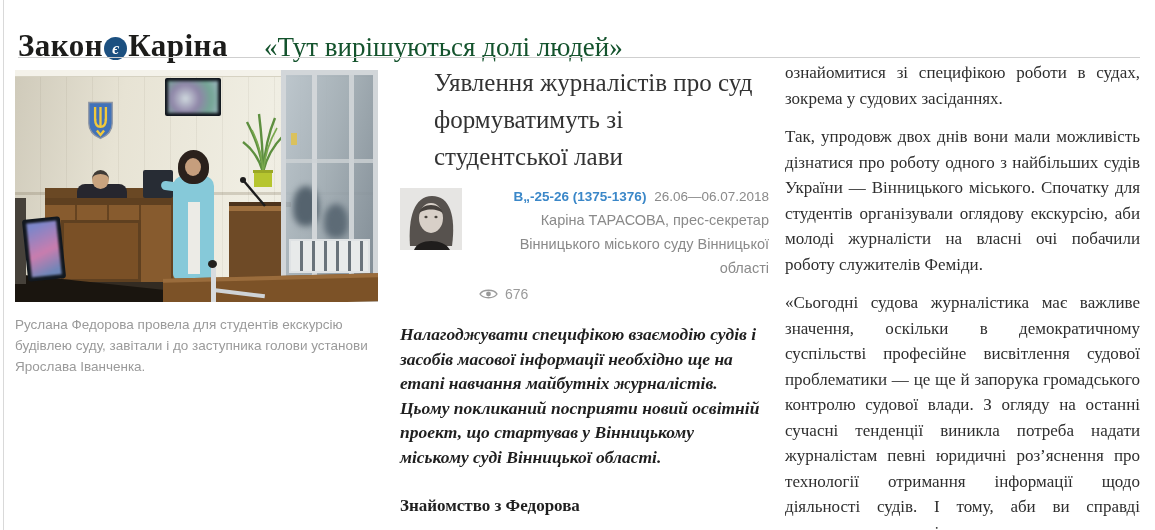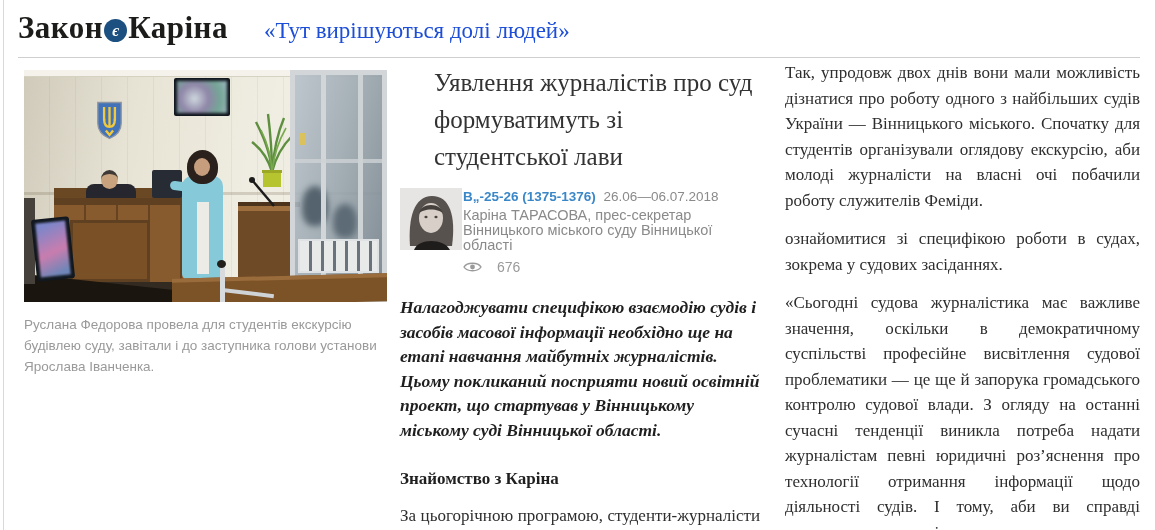--- a/index.html
+++ b/index.html
@@ -1,30 +1,30 @@
 <!DOCTYPE html>
 <html><head>
 <meta charset="utf-8">
 <style>
   * { margin:0; padding:0; box-sizing:border-box; }
   html,body { width:1155px; height:530px; background:#fff; overflow:hidden; }
   body { font-family:"Liberation Serif", serif; color:#333; position:relative; }
   .page-left-border { position:absolute; left:3px; top:0; width:1px; height:530px; background:#d9d9d9; }
 
   
-  .site-header { position:absolute; left:18px; top:10px; width:1122px; height:46px; display:flex; align-items:baseline; }
+  .site-header { position:absolute; left:18px; top:28px; width:1122px; height:46px; display:flex; align-items:baseline; }
   .logo { display:flex; align-items:baseline; cursor:pointer; }
   .logo-text { font-family:"Liberation Serif", serif; font-weight:bold; font-size:31px; color:#1c1c1a; letter-spacing:0.5px; }
   .logo-circle { display:inline-block; width:23px; height:23px; border-radius:50%; background:#1c5080; color:#fff;
     font-size:16px; font-weight:bold; text-align:center; line-height:23px; position:relative; top:-2px; margin:0 1px; font-style:italic; }
-  .tagline { font-family:"Liberation Serif", serif; font-size:23px; color:#1d4ed8; margin-left:36px; }
+  .tagline { font-family:"Liberation Serif", serif; font-size:27px; color:#14532d; margin-left:36px; }
   .header-rule { position:absolute; left:18px; top:57px; width:1122px; height:1px; background:#cfcfcf; }
 
   
-  .photo-col { position:absolute; left:24px; top:70px; width:363px; }
+  .photo-col { position:absolute; left:15px; top:70px; width:363px; }
   .mid-col   { position:absolute; left:400px; top:64px; width:360px; }
   .right-col { position:absolute; left:785px; top:60px; width:355px; }
 
   
   .photo { position:relative; width:363px; height:232px; overflow:hidden;
     background:linear-gradient(100deg,#cfcaba 0%,#e7e3d4 28%,#f0eee3 65%,#eceadf 100%); }
   .photo .ceiling { position:absolute; left:0; top:0; width:100%; height:7px; background:#f4f2ea; border-bottom:1px solid #d6d2c2; }
   .photo .seams { position:absolute; inset:0; background:repeating-linear-gradient(90deg, transparent 0 25px, rgba(90,80,60,.07) 25px 26px); }
   .photo .molding { position:absolute; left:0; top:122px; width:100%; height:3px; background:rgba(120,108,84,.25); }
 
@@ -73,26 +73,26 @@
   .stand-v { position:absolute; left:196px; top:196px; width:5px; height:36px; background:#d8dbdd; }
   .stand-h { position:absolute; left:196px; top:221px; width:54px; height:4px; background:#cfd3d6; transform:rotate(7deg); }
   .stand-head { position:absolute; left:193px; top:190px; width:9px; height:8px; border-radius:50%; background:#23201c; }
 
   .photo-caption { margin-top:12px; font-family:"Liberation Sans", sans-serif; font-size:13.5px; line-height:21px; color:#9a9a9a; width:358px; }
 
   
   .article-title { font-size:25px; font-weight:400; line-height:37px; color:#333; margin-bottom:13px;margin-left:34px; }
   .byline { display:flex; }
   .avatar { width:62px; height:62px; flex:0 0 62px; background:#e3e3e3; overflow:hidden; }
-  .byline-text { margin-left:1px; font-family:"Liberation Sans", sans-serif; }
+  .byline-text { margin-left:17px; font-family:"Liberation Sans", sans-serif;text-align:right; }
   .issue-row { font-size:13.5px; margin-top:1px; }
   .issue-link { color:#3a87c8; font-weight:bold; text-decoration:none; cursor:pointer; }
   .issue-date { color:#8a8a8a; margin-left:4px; }
-  .author { font-size:14.5px; line-height:15px; color:#8a8a8a; margin-top:4px; width:290px; }
-  .views { display:flex; align-items:center; gap:15px; margin-top:6px; font-family:"Liberation Sans", sans-serif; font-size:14px; color:#9a9a9a; }
+  .author { font-size:14.5px; line-height:24px; color:#8a8a8a; margin-top:4px; width:290px; }
+  .views { display:flex; align-items:center; gap:7px; margin-top:6px; font-family:"Liberation Sans", sans-serif; font-size:14px; color:#9a9a9a; }
   .lead { margin-top:20px; font-size:17.5px; font-weight:bold; font-style:italic; line-height:24.5px; color:#1f1f1f; }
   .section-heading { margin-top:27px; font-size:17px; font-weight:bold; color:#1f1f1f; }
   .body-par { margin-top:14px; font-size:17px; line-height:25.5px; text-align:justify; color:#2e2e2e; }
 
   
   .right-col .body-par:first-child { margin-top:0; }
   .right-col .body-par { margin-top:13px; }
 </style>
 </head>
 <body>
@@ -214,22 +214,22 @@
       <div class="views">
         <svg width="19" height="12" viewBox="0 0 19 12">
           <path d="M1,6 C4,1 15,1 18,6 C15,11 4,11 1,6 Z" fill="none" stroke="#9a9a9a" stroke-width="1.4"></path>
           <circle cx="9.5" cy="6" r="2.4" fill="#9a9a9a"></circle>
         </svg>
         <span>676</span>
       </div>
     </div>
   </div>
   <p class="lead">Налагоджувати специфікою взаємодію судів і засобів масової інформації необхідно ще на етапі навчання майбутніх журналістів. Цьому покликаний посприяти новий освітній проект, що стартував у Вінницькому міському суді Вінницької області.</p>
-  <h2 class="section-heading">Знайомство з Каріна</h2>
+  <h2 class="section-heading">Знайомство з Федорова</h2>
   <p class="body-par">За цьогорічною програмою, студенти-журналісти 1-го курсу Вінницького державного педагогічного університету ім.М.Коцюбинського спробували себе у вузькій спеціалізації — судовій журналістиці. Ініціатором проекту виступив голова суду Андрій Михайленко. На його думку, студентам буде корисно</p>
 </div>
 
 <div class="right-col">
+  <p class="body-par">ознайомитися зі специфікою роботи в судах, зокрема у судових засіданнях.</p>
   <p class="body-par">Так, упродовж двох днів вони мали можливість дізнатися про роботу одного з найбільших судів України — Вінницького міського. Спочатку для студентів організували оглядову екскурсію, аби молоді журналісти на власні очі побачили роботу служителів Феміди.</p>
-  <p class="body-par">ознайомитися зі специфікою роботи в судах, зокрема у судових засіданнях.</p>
   <p class="body-par">«Сьогодні судова журналістика має важливе значення, оскільки в демократичному суспільстві професійне висвітлення судової проблематики — це ще й запорука громадського контролю судової влади. З огляду на останні сучасні тенденції виникла потреба надати журналістам певні юридичні роз’яснення про технології отримання інформації щодо діяльності судів. І тому, аби ви справді компетентно висвітлювали цю тематику, Вінницький міськсуд створив цей освітній проект», — почала розмову з гостями заступник керівника апарату Руслана Федорова.</p>
 
 </div>
 
 </body></html>

